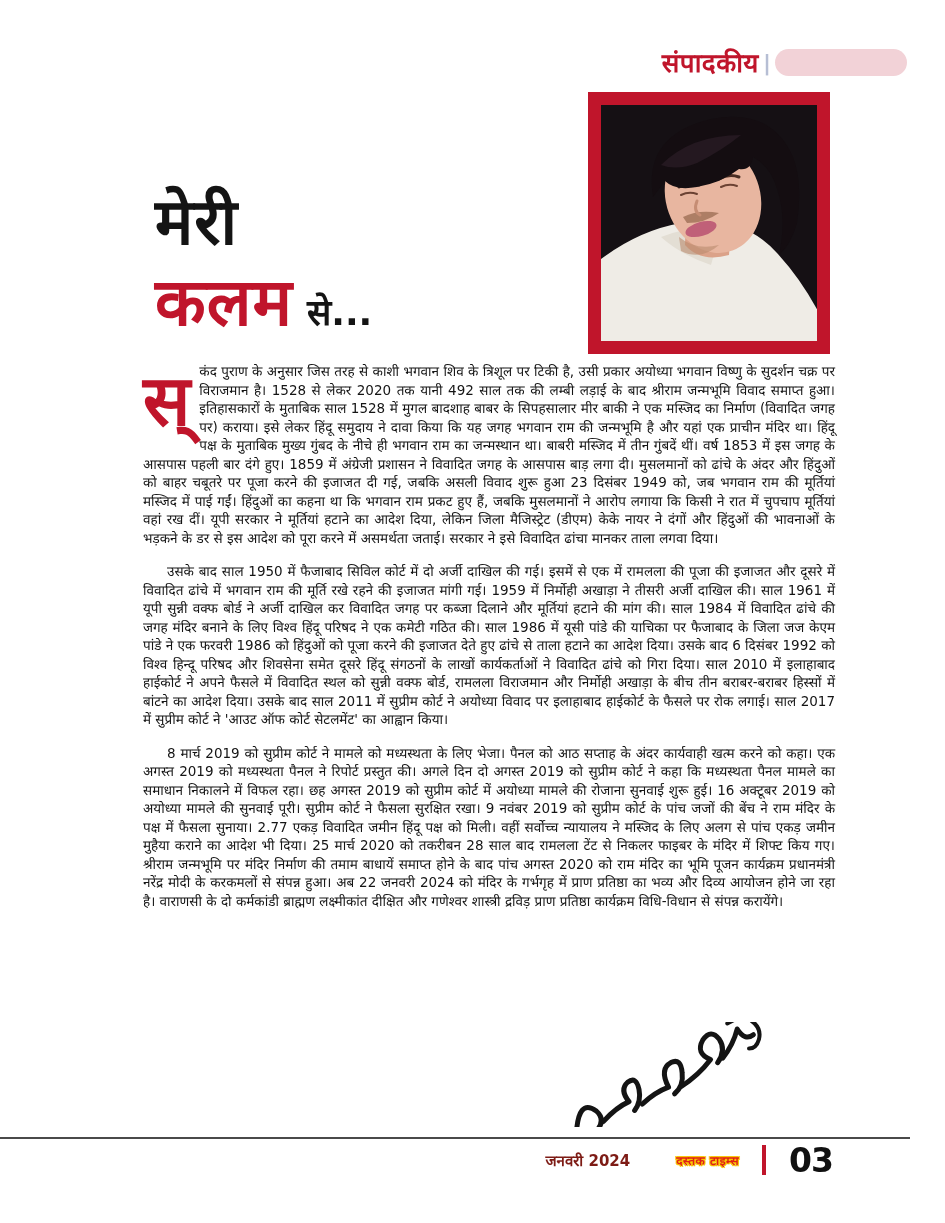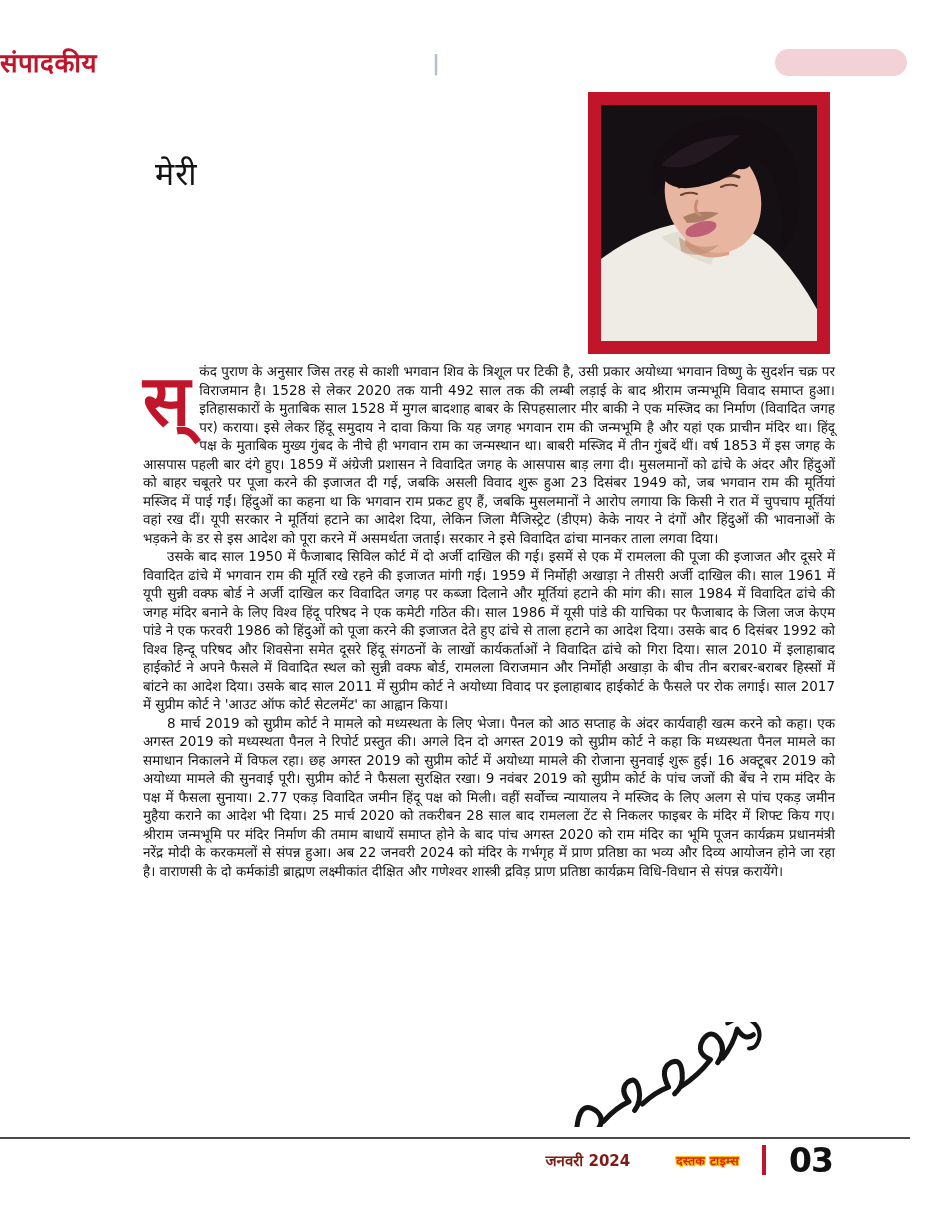--- a/index.html
+++ b/index.html
@@ -7,55 +7,55 @@
     position:relative;
     width:945px;height:1223px;
     margin:0 auto;
     background:#ffffff;
     font-family:"DejaVu Sans", sans-serif;
     overflow:hidden;
   }
   
   .header{
     position:absolute;top:44px;left:0;right:38px;
-    display:flex;justify-content:space-between;align-items:center;gap:4px;
+    display:flex;justify-content:flex-end;align-items:center;gap:4px;
   }
   .section-label{
     color:#c0152b;font-size:26px;font-weight:bold;letter-spacing:0.5px;
   }
   .header-sep{color:#b6bed4;font-size:22px;font-weight:bold;}
   .header-pill{
     width:132px;height:27px;border-radius:14px;background:#f2d2d7;
   }
   
   .photo-frame{
     position:absolute;left:588px;top:92px;width:242px;height:262px;
     background:#c0152b;box-sizing:border-box;padding:13px;
   }
   .photo-frame svg{display:block;width:216px;height:236px;}
   
   .title{position:absolute;left:155px;top:148px;}
   .title-line1{
-    font-size:32px;font-weight:normal;color:#141414;line-height:52px;letter-spacing:1px;
+    font-size:64px;font-weight:bold;color:#141414;line-height:52px;letter-spacing:1px;margin-top:48px;
   }
   .title-line2{margin-top:6px;white-space:nowrap;}
   .title-main{
     font-size:66px;font-weight:bold;color:#c0152b;letter-spacing:1px;
   }
   .title-tail{
     font-size:36px;font-weight:bold;color:#141414;margin-left:14px;
   }
   
   .article{
     position:absolute;left:143px;top:362px;width:692px;
     font-size:13.5px;line-height:18.5px;color:#141414;
     text-align:justify;
   }
   .article p{margin:0;}
-  .article p + p{text-indent:24px;}
+  .article p + p{text-indent:24px;margin-top:15px;}
   .dropcap{
     float:left;
     font-size:70px;line-height:72px;
     font-weight:bold;color:#c0152b;
     margin:3px 9px 0 0;
   }
   
   .signature{
     position:absolute;left:550px;top:1022px;width:250px;height:105px;
   }
@@ -117,20 +117,23 @@
 
       <path d="M96,96 Q92,106 99,110" stroke="#c68d74" stroke-width="3" fill="none" stroke-linecap="round"></path>
 
       <path d="M52,92 Q42,30 110,14 Q170,2 192,52 Q202,78 196,118 Q190,140 178,150 Q186,112 176,84 Q170,62 152,52 Q150,66 138,64 Q120,78 96,82 Q74,86 64,76 Q58,84 52,92 Z" fill="#140d11"></path>
       <path d="M60,60 Q90,30 140,30 Q120,46 96,58 Q76,66 60,60 Z" fill="#241820"></path>
     </svg>
   </div>
 
   <div class="title">
     <div class="title-line1">मेरी</div>
+    <div class="title-line2">
+      <span class="title-main">कलम</span><span class="title-tail">से...</span>
+    </div>
   </div>
 
   <div class="article">
     <p><span class="dropcap">स्</span><span>कंद पुराण के अनुसार जिस तरह से काशी भगवान शिव के त्रिशूल पर टिकी है, उसी प्रकार अयोध्या भगवान विष्णु के सुदर्शन चक्र पर विराजमान है। 1528 से लेकर 2020 तक यानी 492 साल तक की लम्बी लड़ाई के बाद श्रीराम जन्मभूमि विवाद समाप्त हुआ। इतिहासकारों के मुताबिक साल 1528 में मुगल बादशाह बाबर के सिपहसालार मीर बाकी ने एक मस्जिद का निर्माण (विवादित जगह पर) कराया। इसे लेकर हिंदू समुदाय ने दावा किया कि यह जगह भगवान राम की जन्मभूमि है और यहां एक प्राचीन मंदिर था। हिंदू पक्ष के मुताबिक मुख्य गुंबद के नीचे ही भगवान राम का जन्मस्थान था। बाबरी मस्जिद में तीन गुंबदें थीं। वर्ष 1853 में इस जगह के आसपास पहली बार दंगे हुए। 1859 में अंग्रेजी प्रशासन ने विवादित जगह के आसपास बाड़ लगा दी। मुसलमानों को ढांचे के अंदर और हिंदुओं को बाहर चबूतरे पर पूजा करने की इजाजत दी गई, जबकि असली विवाद शुरू हुआ 23 दिसंबर 1949 को, जब भगवान राम की मूर्तियां मस्जिद में पाई गईं। हिंदुओं का कहना था कि भगवान राम प्रकट हुए हैं, जबकि मुसलमानों ने आरोप लगाया कि किसी ने रात में चुपचाप मूर्तियां वहां रख दीं। यूपी सरकार ने मूर्तियां हटाने का आदेश दिया, लेकिन जिला मैजिस्ट्रेट (डीएम) केके नायर ने दंगों और हिंदुओं की भावनाओं के भड़कने के डर से इस आदेश को पूरा करने में असमर्थता जताई। सरकार ने इसे विवादित ढांचा मानकर ताला लगवा दिया।</span></p>
     <p>उसके बाद साल 1950 में फैजाबाद सिविल कोर्ट में दो अर्जी दाखिल की गई। इसमें से एक में रामलला की पूजा की इजाजत और दूसरे में विवादित ढांचे में भगवान राम की मूर्ति रखे रहने की इजाजत मांगी गई। 1959 में निर्मोही अखाड़ा ने तीसरी अर्जी दाखिल की। साल 1961 में यूपी सुन्नी वक्फ बोर्ड ने अर्जी दाखिल कर विवादित जगह पर कब्जा दिलाने और मूर्तियां हटाने की मांग की। साल 1984 में विवादित ढांचे की जगह मंदिर बनाने के लिए विश्व हिंदू परिषद ने एक कमेटी गठित की। साल 1986 में यूसी पांडे की याचिका पर फैजाबाद के जिला जज केएम पांडे ने एक फरवरी 1986 को हिंदुओं को पूजा करने की इजाजत देते हुए ढांचे से ताला हटाने का आदेश दिया। उसके बाद 6 दिसंबर 1992 को विश्व हिन्दू परिषद और शिवसेना समेत दूसरे हिंदू संगठनों के लाखों कार्यकर्ताओं ने विवादित ढांचे को गिरा दिया। साल 2010 में इलाहाबाद हाईकोर्ट ने अपने फैसले में विवादित स्थल को सुन्नी वक्फ बोर्ड, रामलला विराजमान और निर्मोही अखाड़ा के बीच तीन बराबर-बराबर हिस्सों में बांटने का आदेश दिया। उसके बाद साल 2011 में सुप्रीम कोर्ट ने अयोध्या विवाद पर इलाहाबाद हाईकोर्ट के फैसले पर रोक लगाई। साल 2017 में सुप्रीम कोर्ट ने 'आउट ऑफ कोर्ट सेटलमेंट' का आह्वान किया।</p>
     <p>8 मार्च 2019 को सुप्रीम कोर्ट ने मामले को मध्यस्थता के लिए भेजा। पैनल को आठ सप्ताह के अंदर कार्यवाही खत्म करने को कहा। एक अगस्त 2019 को मध्यस्थता पैनल ने रिपोर्ट प्रस्तुत की। अगले दिन दो अगस्त 2019 को सुप्रीम कोर्ट ने कहा कि मध्यस्थता पैनल मामले का समाधान निकालने में विफल रहा। छह अगस्त 2019 को सुप्रीम कोर्ट में अयोध्या मामले की रोजाना सुनवाई शुरू हुई। 16 अक्टूबर 2019 को अयोध्या मामले की सुनवाई पूरी। सुप्रीम कोर्ट ने फैसला सुरक्षित रखा। 9 नवंबर 2019 को सुप्रीम कोर्ट के पांच जजों की बेंच ने राम मंदिर के पक्ष में फैसला सुनाया। 2.77 एकड़ विवादित जमीन हिंदू पक्ष को मिली। वहीं सर्वोच्च न्यायालय ने मस्जिद के लिए अलग से पांच एकड़ जमीन मुहैया कराने का आदेश भी दिया। 25 मार्च 2020 को तकरीबन 28 साल बाद रामलला टेंट से निकलर फाइबर के मंदिर में शिफ्ट किय गए। श्रीराम जन्मभूमि पर मंदिर निर्माण की तमाम बाधायें समाप्त होने के बाद पांच अगस्त 2020 को राम मंदिर का भूमि पूजन कार्यक्रम प्रधानमंत्री नरेंद्र मोदी के करकमलों से संपन्न हुआ। अब 22 जनवरी 2024 को मंदिर के गर्भगृह में प्राण प्रतिष्ठा का भव्य और दिव्य आयोजन होने जा रहा है। वाराणसी के दो कर्मकांडी ब्राह्मण लक्ष्मीकांत दीक्षित और गणेश्वर शास्त्री द्रविड़ प्राण प्रतिष्ठा कार्यक्रम विधि-विधान से संपन्न करायेंगे।</p>
   </div>
 
   <div class="signature">
     <svg viewBox="0 0 250 105" aria-hidden="true">

